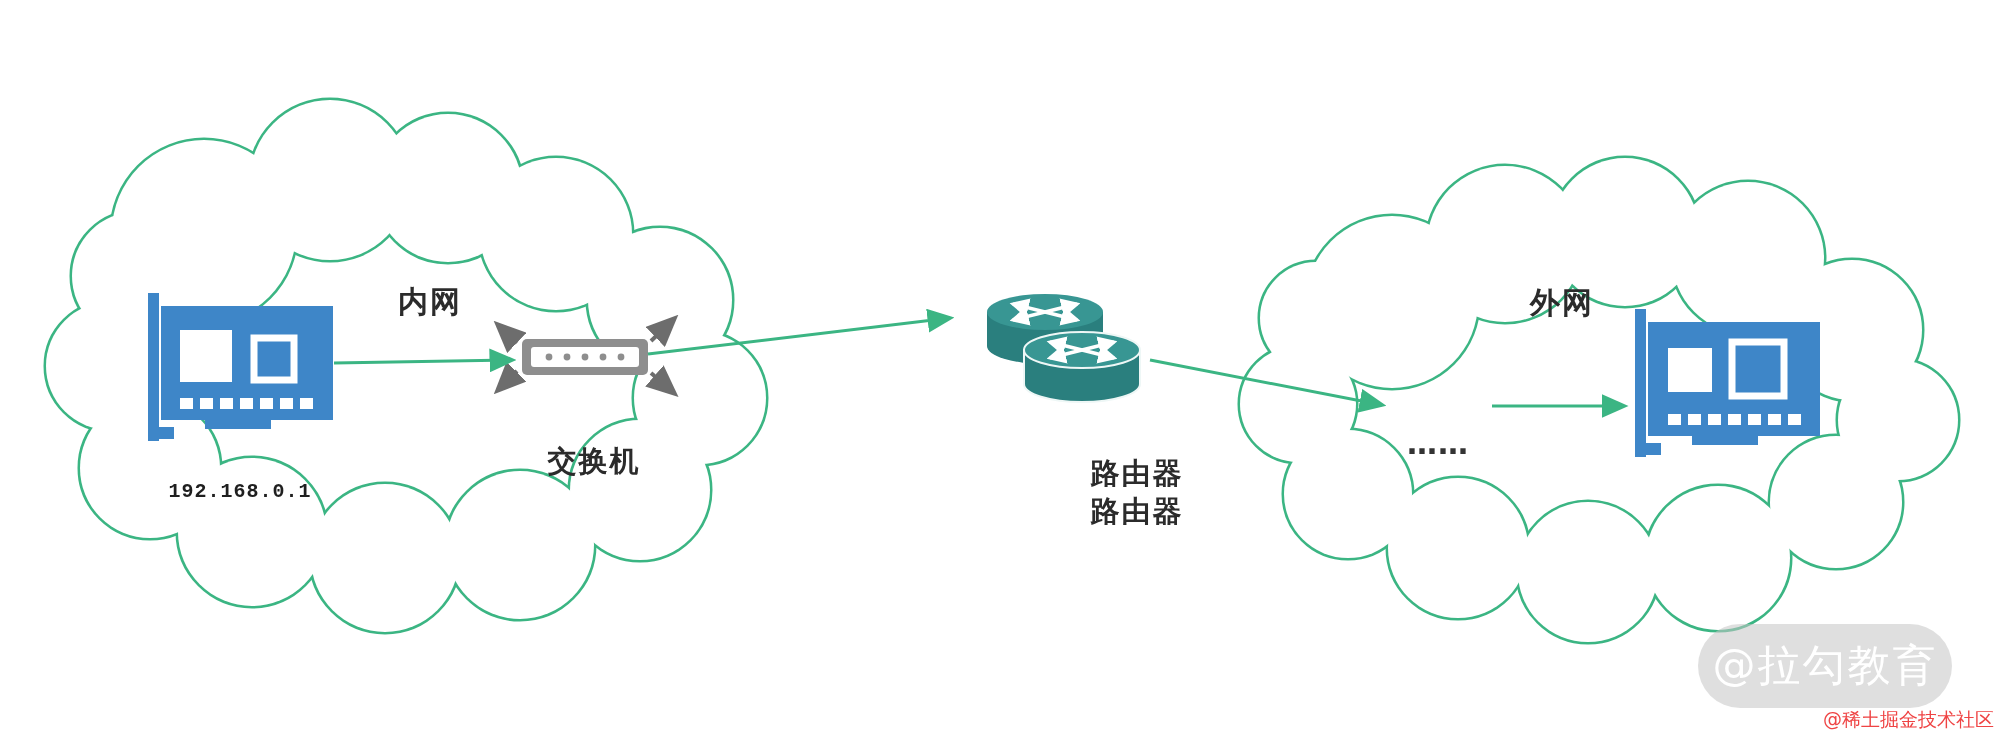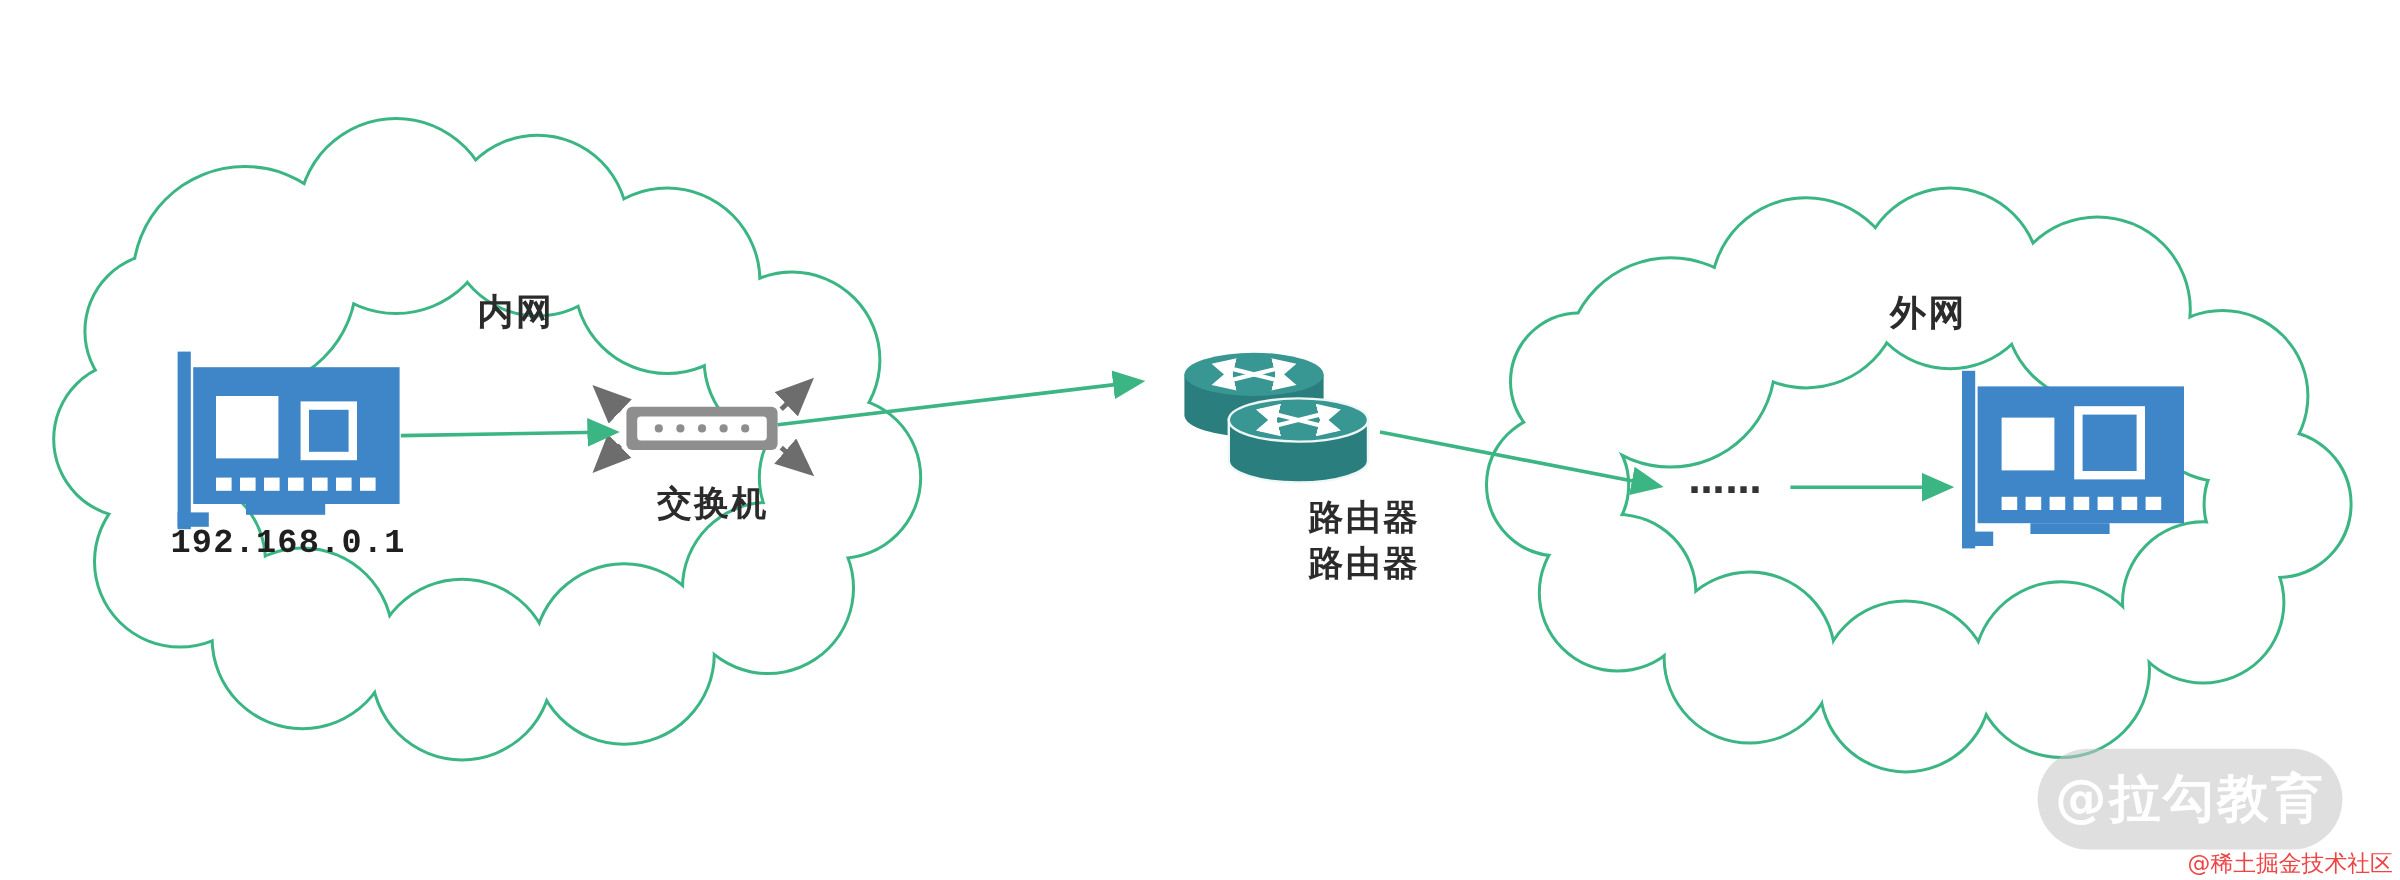--- a/index.html
+++ b/index.html
@@ -3,30 +3,30 @@
 <meta charset="utf-8">
 <style>
   * { margin:0; padding:0; box-sizing:border-box; }
   html,body { background:#ffffff; font-family:"DejaVu Sans", sans-serif; }
   .canvas { position:relative; width:2000px; height:733px; background:#ffffff; overflow:hidden; }
   .canvas > svg { position:absolute; left:0; top:0; }
 
   .cloud-stroke { stroke:#3BB583; stroke-width:5; fill:#ffffff; }
   .cloud-fill   { fill:#ffffff; stroke:none; }
 
-  .lbl { position:absolute; color:#2b2b2b; font-weight:700; white-space:nowrap; }
+  .lbl { position:absolute; color:#2b2b2b; font-weight:700; white-space:nowrap;margin-top:42px; }
   .center { transform:translateX(-50%); }
   .zh  { font-size:30px; letter-spacing:2px; }
-  .ip  { font-family:"Liberation Mono","DejaVu Sans Mono",monospace; font-size:28px; color:#1f1f1f; letter-spacing:1px; }
+  .ip  { font-family:"Liberation Mono","DejaVu Sans Mono",monospace; font-size:20px; color:#1f1f1f; letter-spacing:1px; }
   .dots{ font-size:30px; color:#333333; letter-spacing:1px; }
 
   .watermark {
     position:absolute; left:1698px; top:624px; width:254px; height:84px;
     background:rgba(197,197,197,0.55); border-radius:42px;
-    color:#ffffff; font-size:43px; font-weight:700; letter-spacing:2px;
+    color:#ffffff; font-size:43px; font-weight:400; letter-spacing:2px;
     display:flex; align-items:center; justify-content:center;
   }
   .credit { position:absolute; right:6px; top:707px; font-size:19px; color:#ef4444; font-weight:400; }
 </style>
 </head>
 <body>
 
 <div class="canvas">
 
   <svg width="2000" height="733" viewBox="0 0 2000 733">
@@ -170,20 +170,20 @@
 
   <div class="lbl ip center" style="left:240px; top:438px;">192.168.0.1</div>
 
   <div class="lbl zh center" style="left:594px; top:400px; font-size:29px;font-family:Liberation Mono, monospace;">交换机</div>
 
   <div class="lbl zh center" style="left:1137px; top:412px; font-size:29px;">路由器</div>
   <div class="lbl zh center" style="left:1137px; top:450px; font-size:29px;">路由器</div>
 
   <div class="lbl dots center" style="left:1438px; top:384px;">……</div>
 
-  <div class="lbl zh center" style="left:1607px; top:241px;">外网</div>
+  <div class="lbl zh center" style="left:1562px; top:241px;">外网</div>
 
 
   <div class="watermark">@拉勾教育</div>
 
   <div class="credit">@稀土掘金技术社区</div>
 
 </div>
 
 </body></html>

